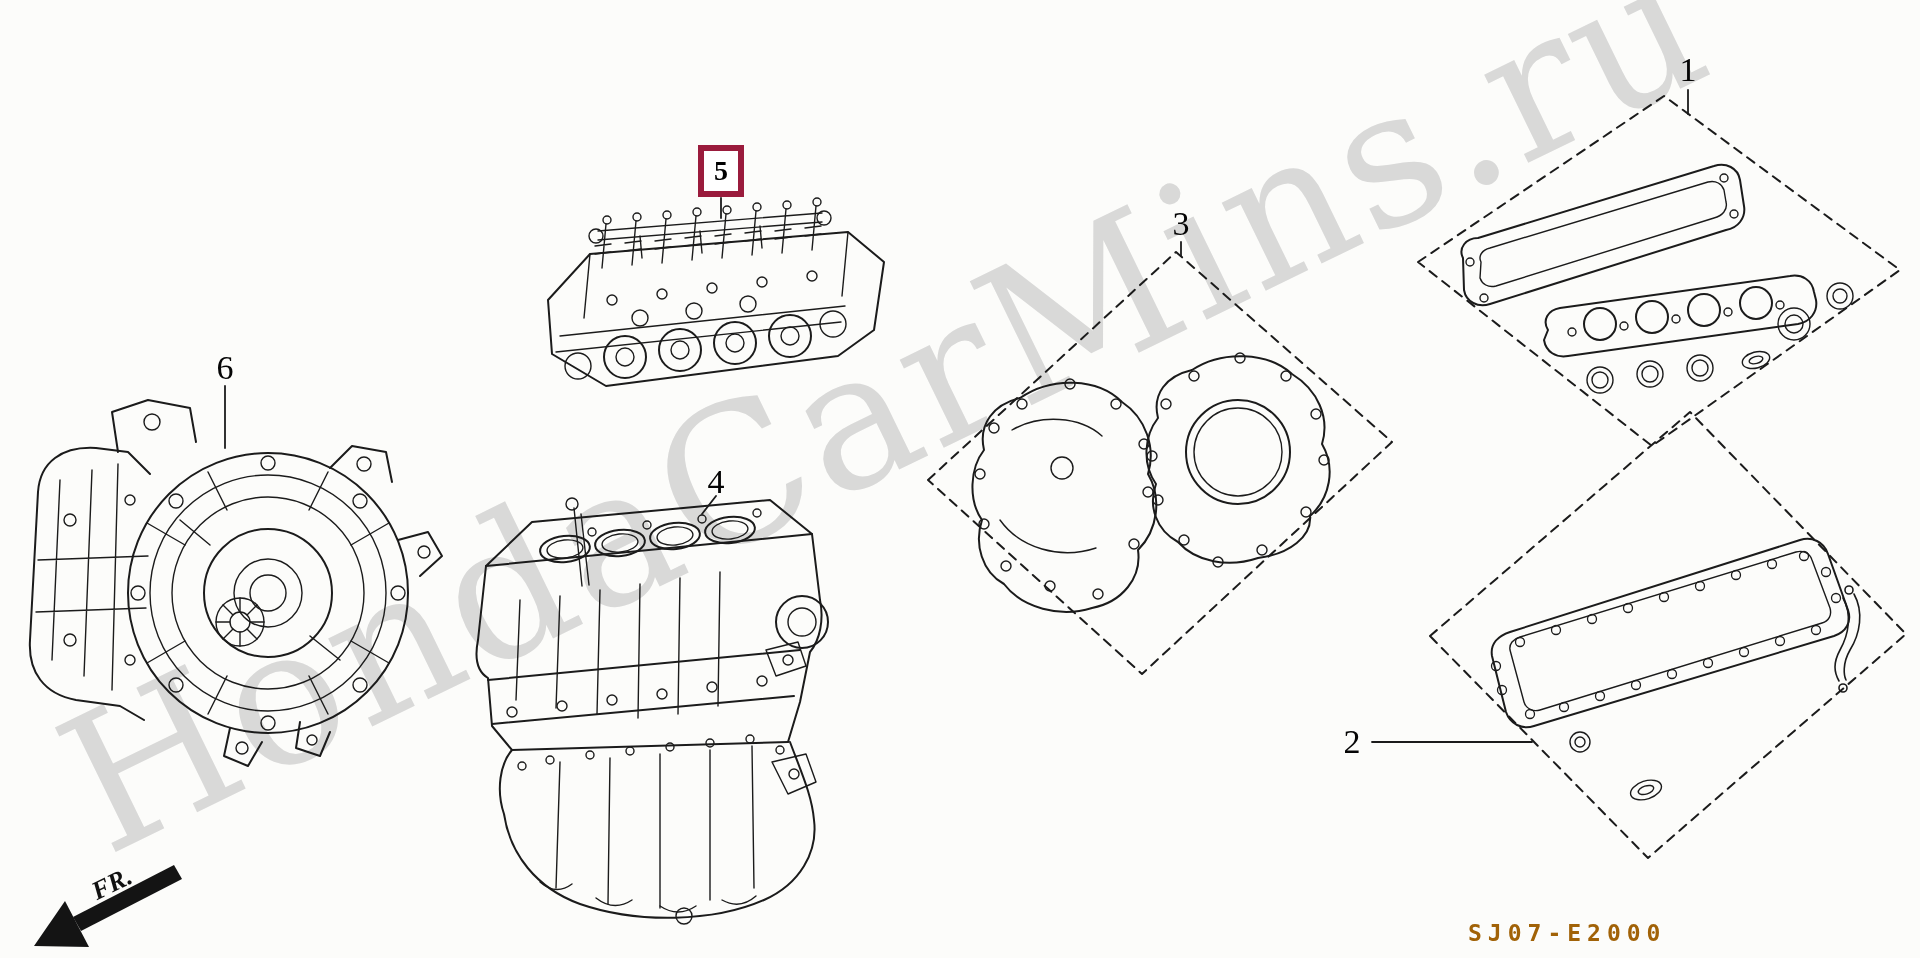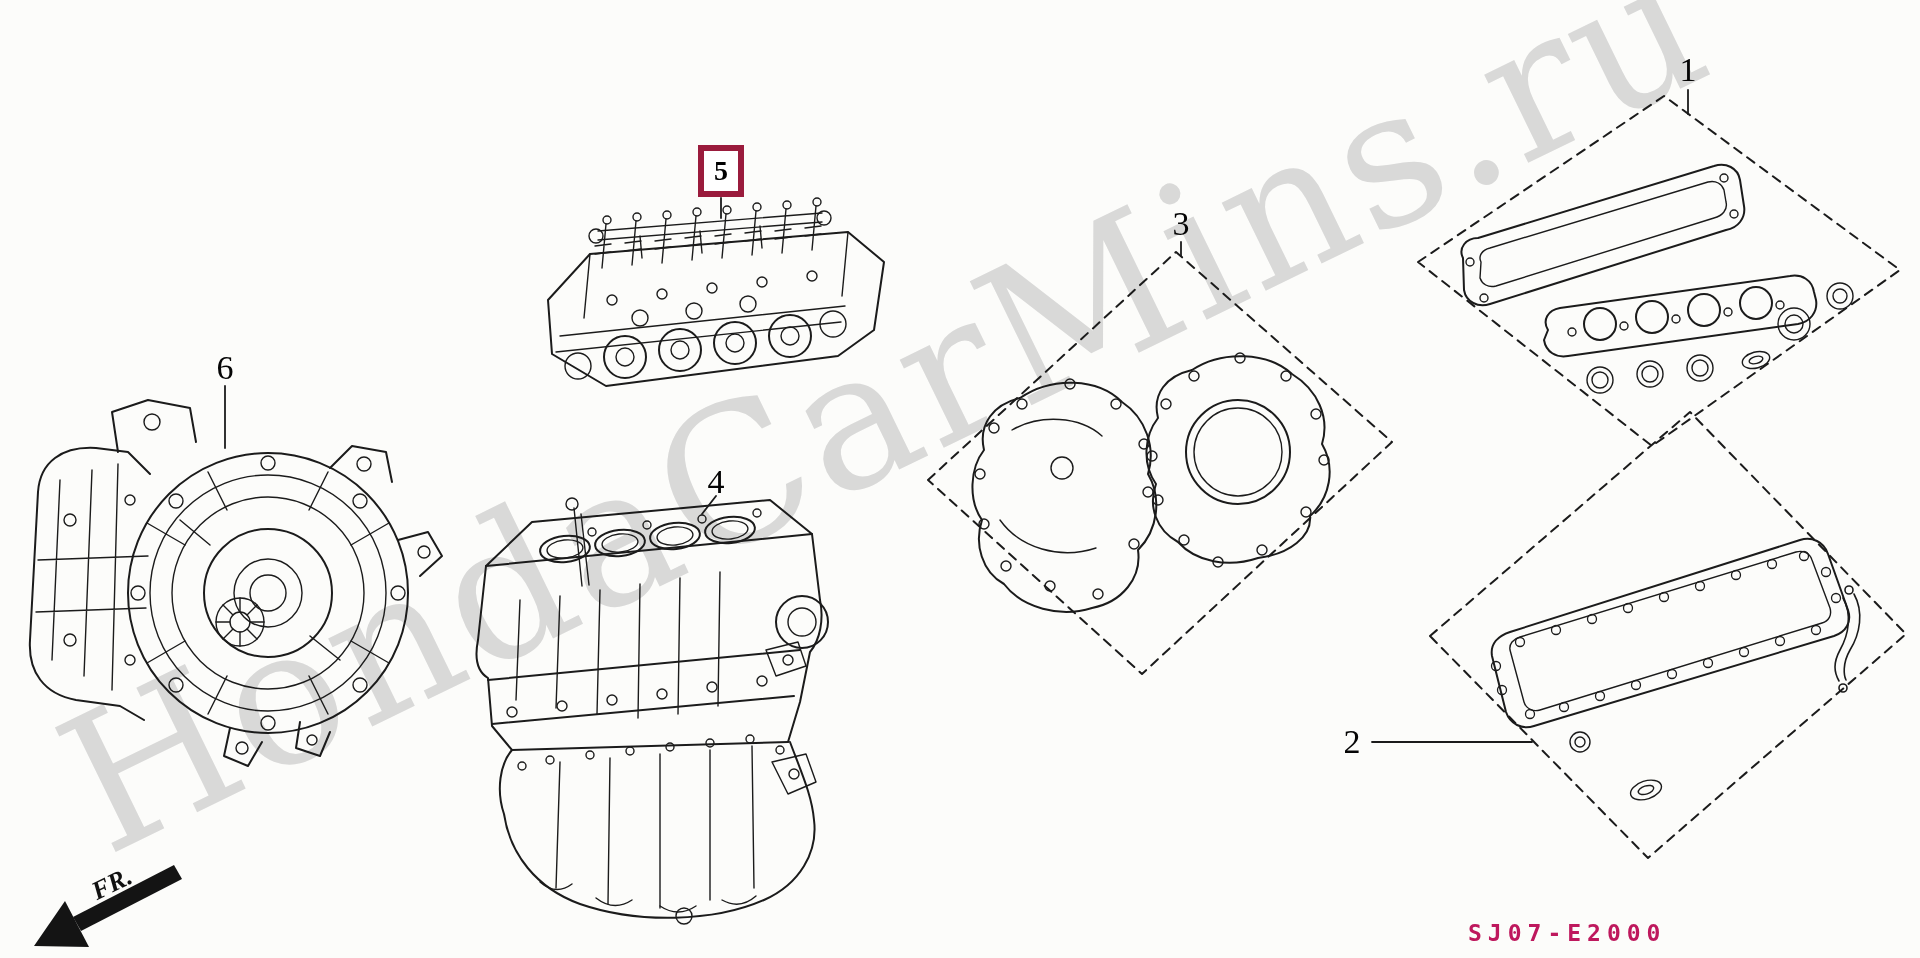--- a/index.html
+++ b/index.html
@@ -10,21 +10,21 @@
              transform:rotate(-26deg);transform-origin:0 0;letter-spacing:4px;pointer-events:none;}
   svg.art{position:absolute;left:0;top:0;}
   .callout{position:absolute;transform:translate(-50%,-50%);font-size:34px;color:#050505;
            font-family:"Liberation Serif",serif;}
   .callout-box{position:absolute;transform:translate(-50%,-50%);width:34px;height:40px;
                border:6px solid #9a1b3c;background:#ffffff;display:flex;align-items:center;
                justify-content:center;font-size:28px;font-weight:bold;color:#000;}
   .fr-label{position:absolute;left:112px;top:884px;transform:translate(-50%,-50%) rotate(-26deg);
             font-style:italic;font-weight:bold;font-size:26px;color:#111;}
   .diagram-code{position:absolute;left:1468px;top:920px;font-family:"DejaVu Sans Mono",monospace;
-                font-weight:bold;font-size:23px;letter-spacing:6px;color:#be185d;}
+                font-weight:bold;font-size:23px;letter-spacing:6px;color:#a16207;}
 </style>
 </head>
 <body>
 
 <div class="stage">
 
   <div class="watermark">HondaCarMins.ru</div>
 
   <svg class="art" width="1920" height="958" viewBox="0 0 1920 958">
     <g stroke="#1b1b1b" fill="none" stroke-width="2" stroke-linecap="round" stroke-linejoin="round">

